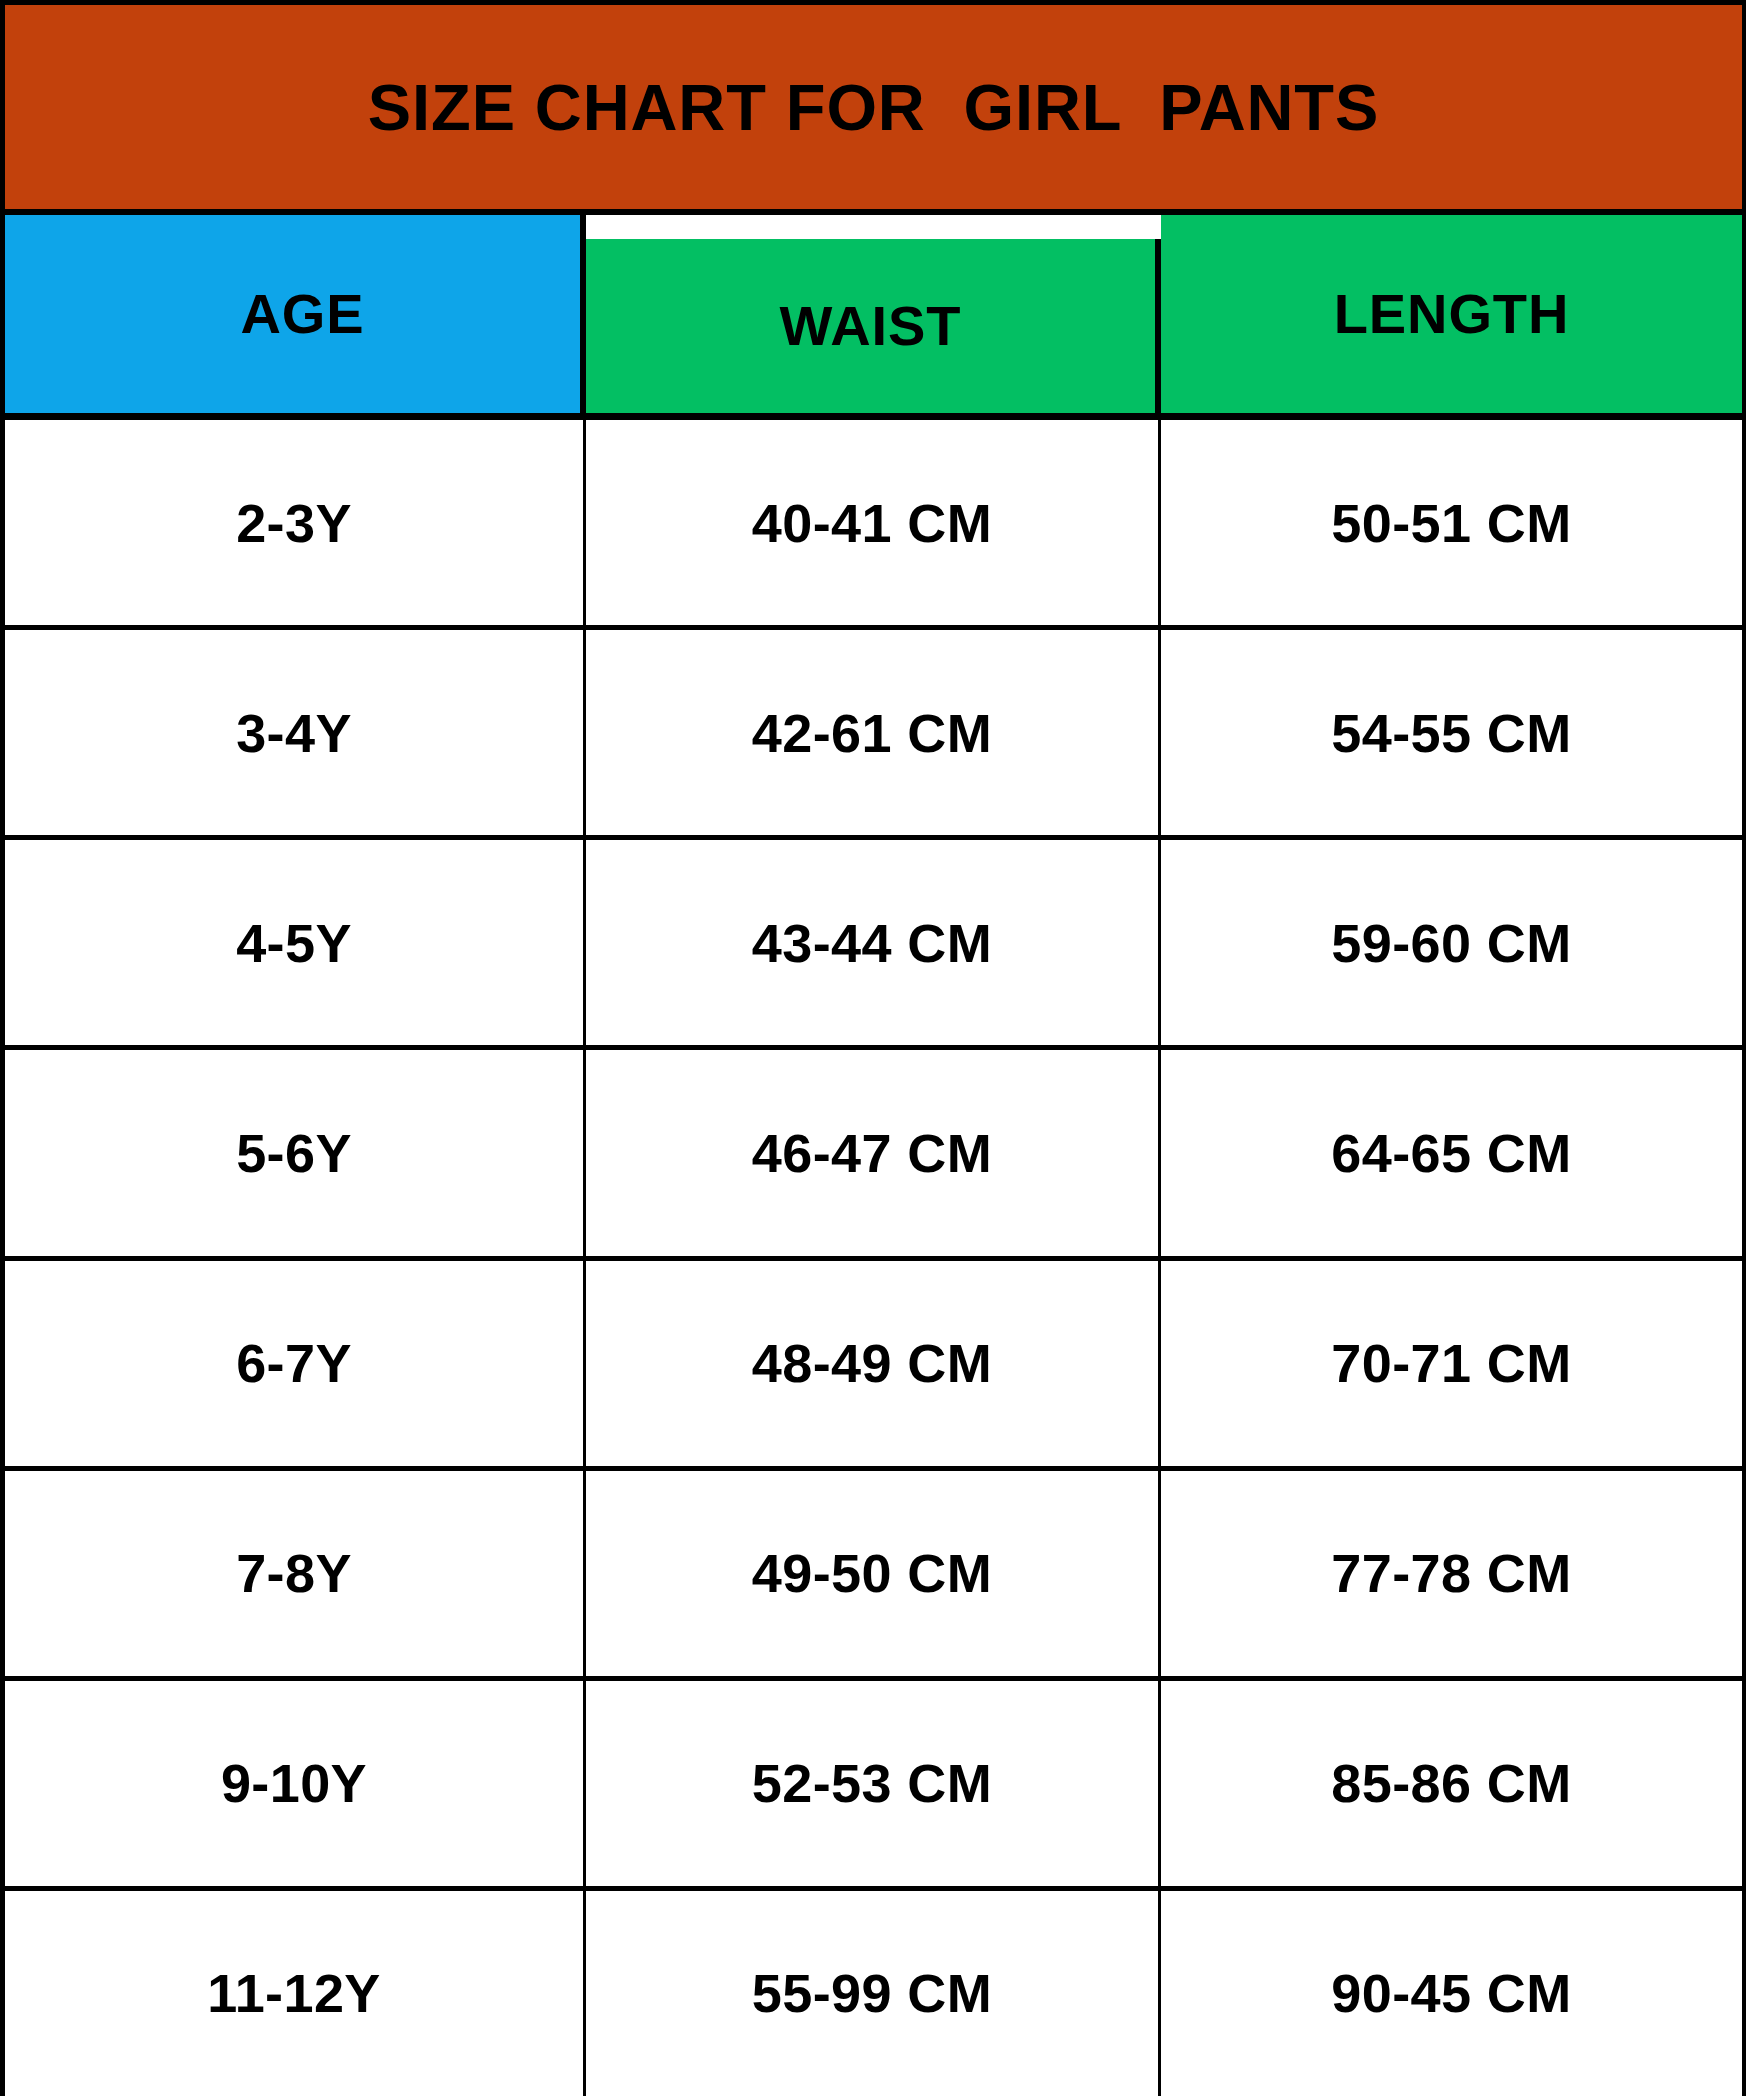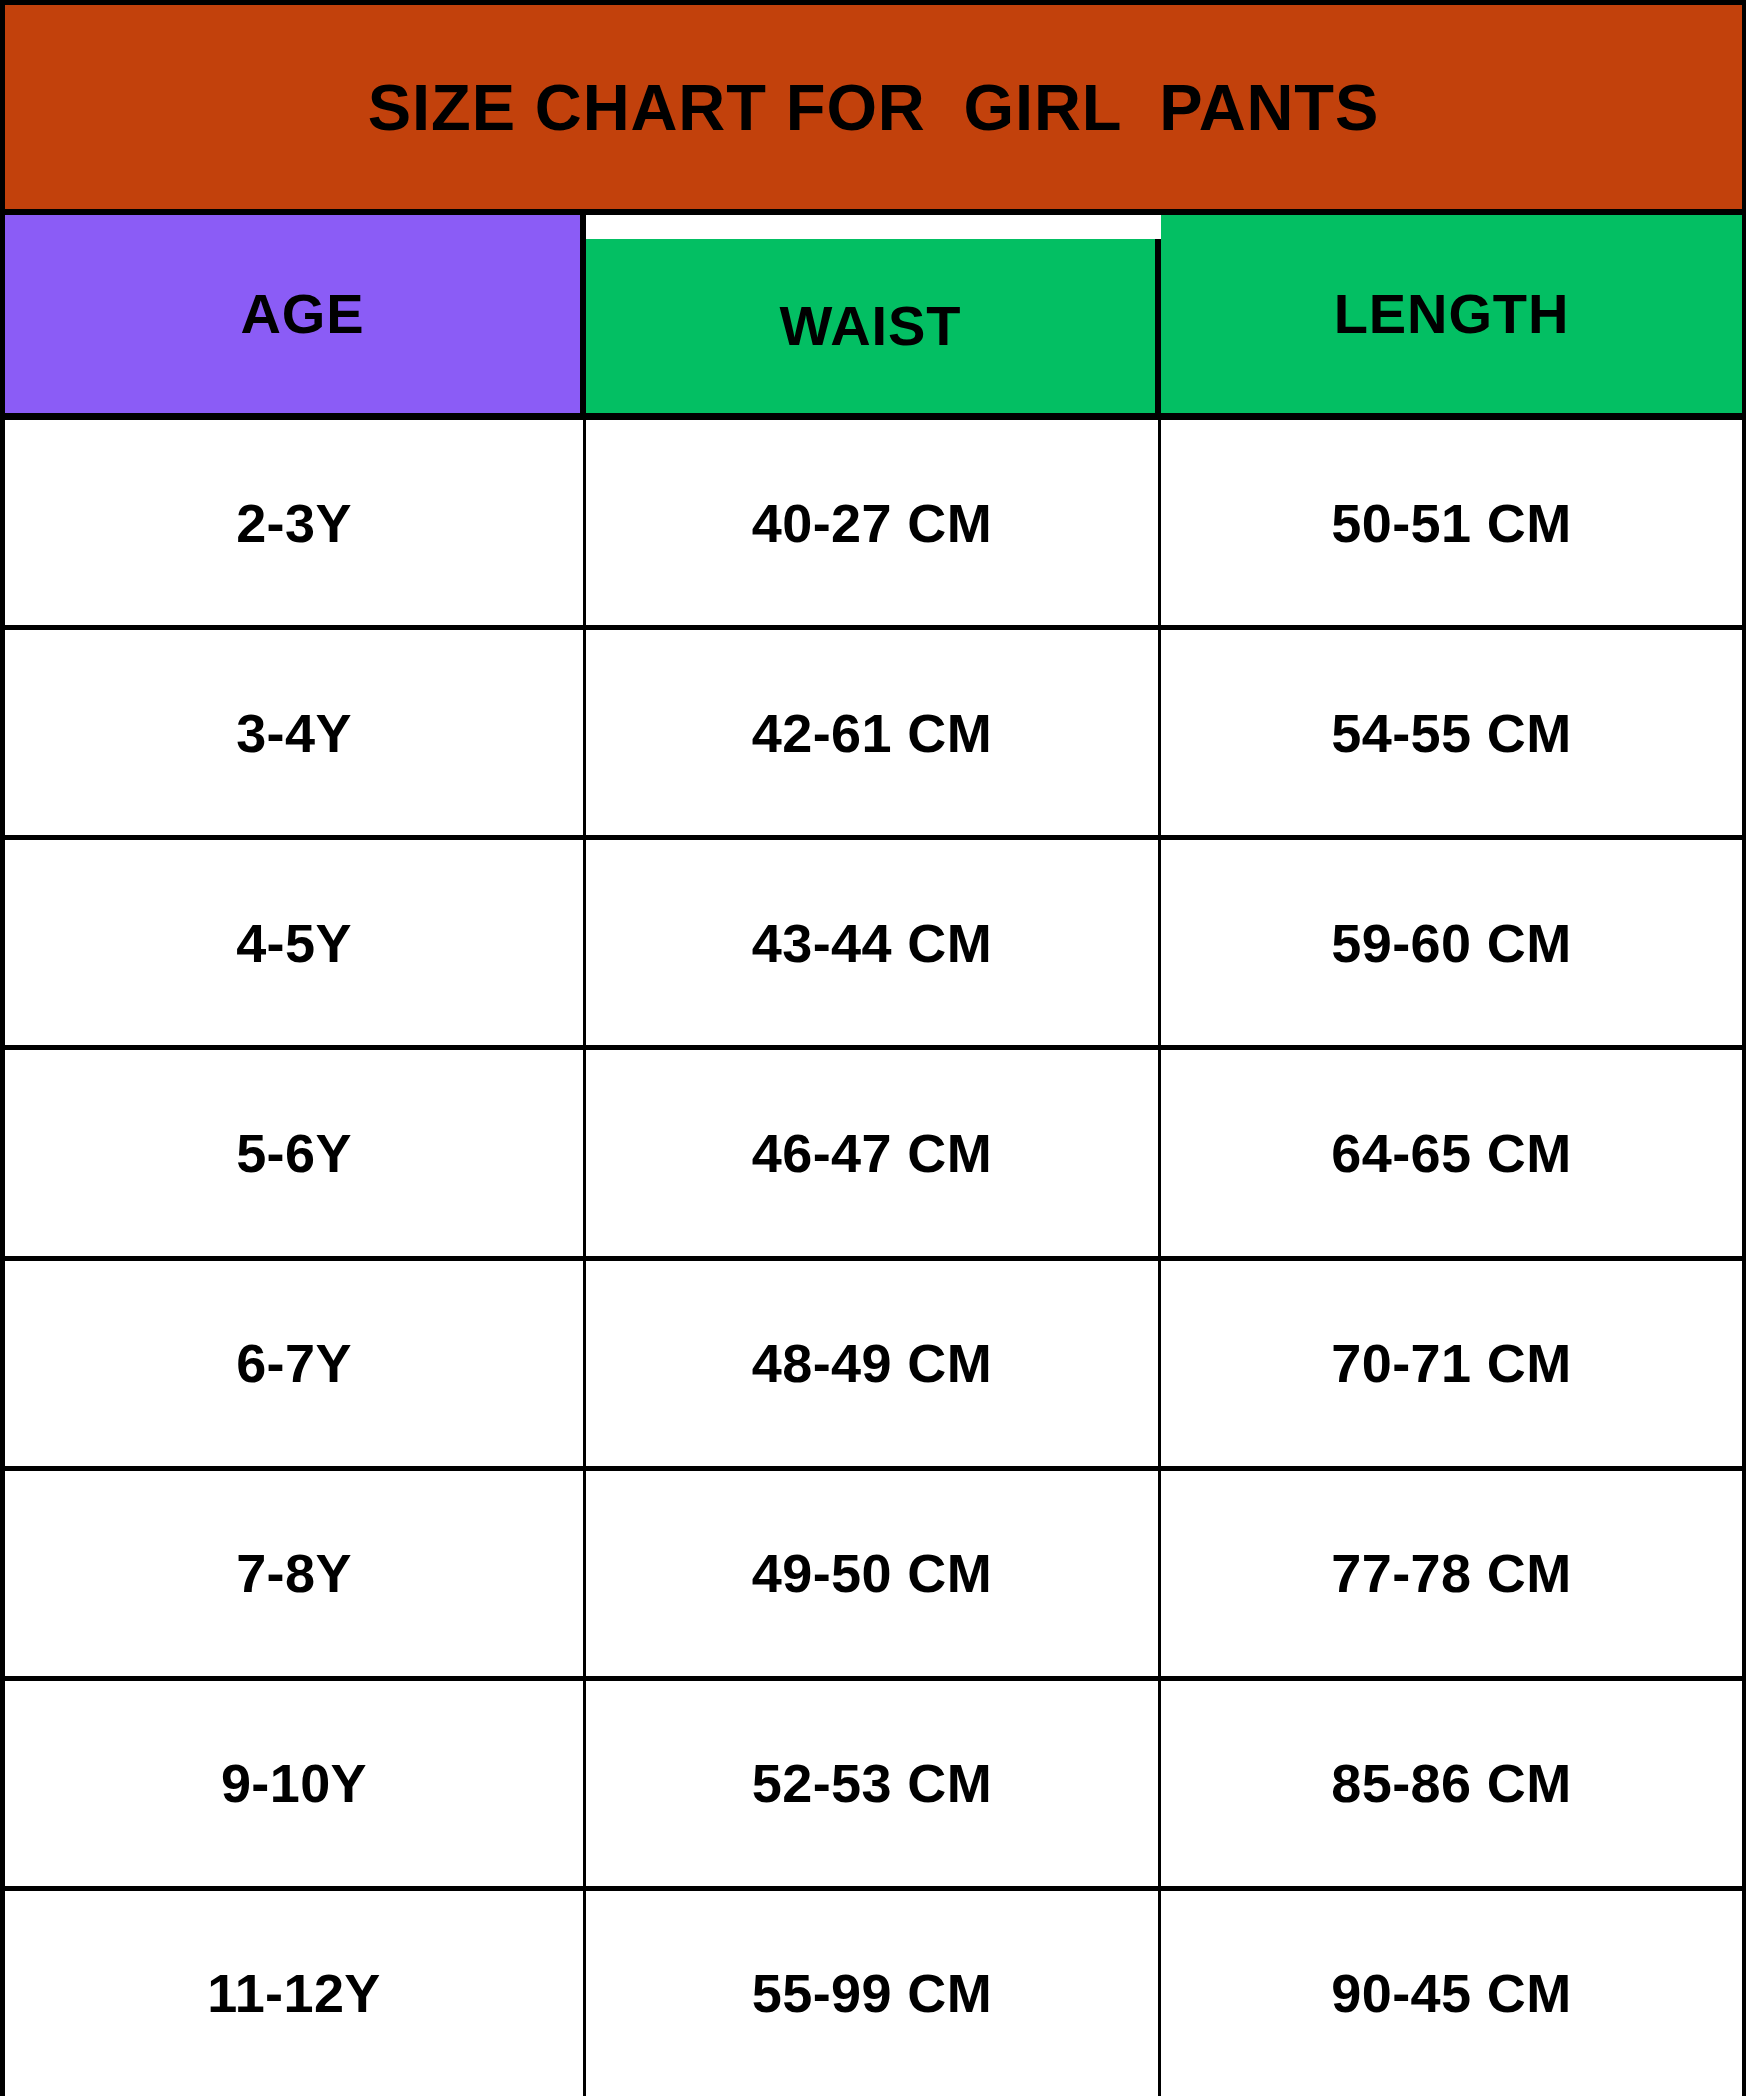--- a/index.html
+++ b/index.html
@@ -60,21 +60,21 @@
     justify-content: center;
     box-sizing: border-box;
     color: #000000;
     font-size: 56px;
     font-weight: 700;
     letter-spacing: 0.9px;
     line-height: 1;
   }
   .head-cell.c-age {
     flex: 0 0 581px;
-    background: #8b5cf6;
+    background: #0ea5e9;
     border-right: 6.1px solid #000000;
     padding-left: 20px;
   }
   .head-cell.c-waist {
     flex: 0 0 575px;
     background: #03bf63;
     border-right: 6.1px solid #000000;
     margin-top: 24px;
   }
   .head-cell.c-length {
@@ -135,21 +135,21 @@
   <div class="head-row">
     <div class="head-cell c-age">AGE</div>
     <div class="head-cell c-waist">WAIST</div>
     <div class="head-cell c-length">LENGTH</div>
   </div>
 
   <div class="body-rows">
 
     <div class="data-row">
       <div class="data-cell c-age">2-3Y</div>
-      <div class="data-cell c-waist">40-27 CM</div>
+      <div class="data-cell c-waist">40-41 CM</div>
       <div class="data-cell c-length">50-51 CM</div>
     </div>
 
     <div class="data-row">
       <div class="data-cell c-age">3-4Y</div>
       <div class="data-cell c-waist">42-61 CM</div>
       <div class="data-cell c-length">54-55 CM</div>
     </div>
 
     <div class="data-row">

